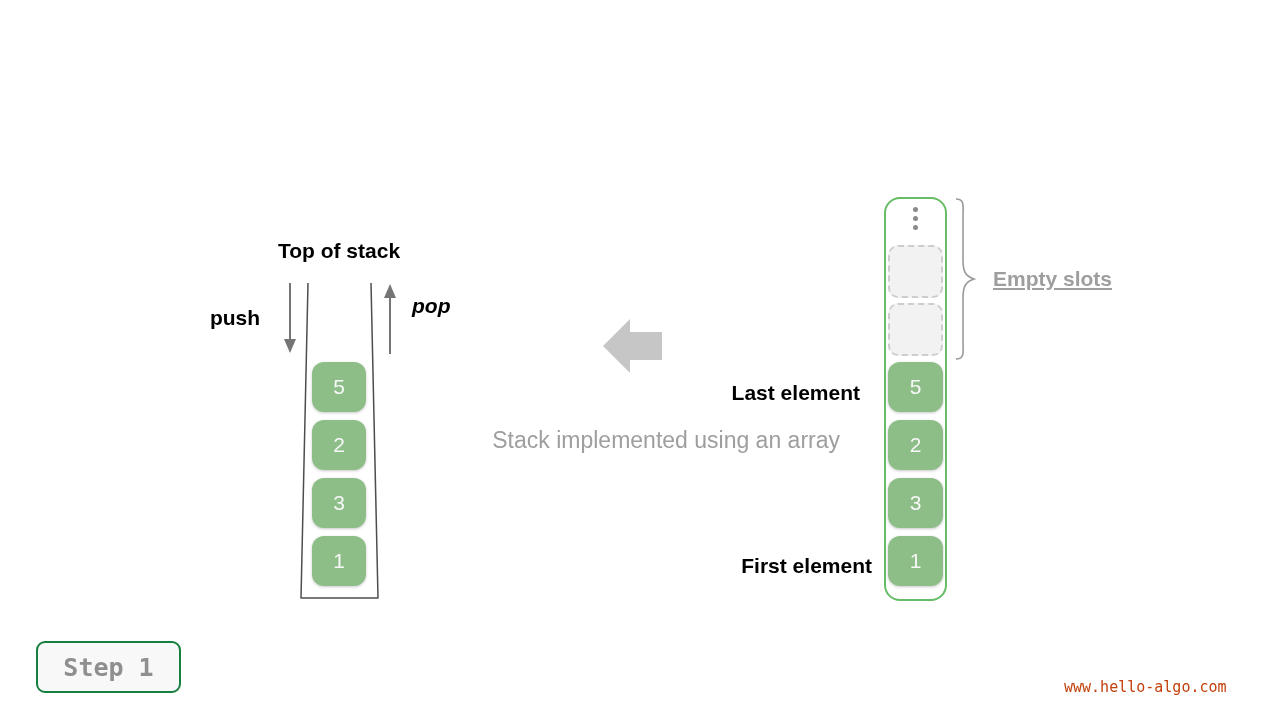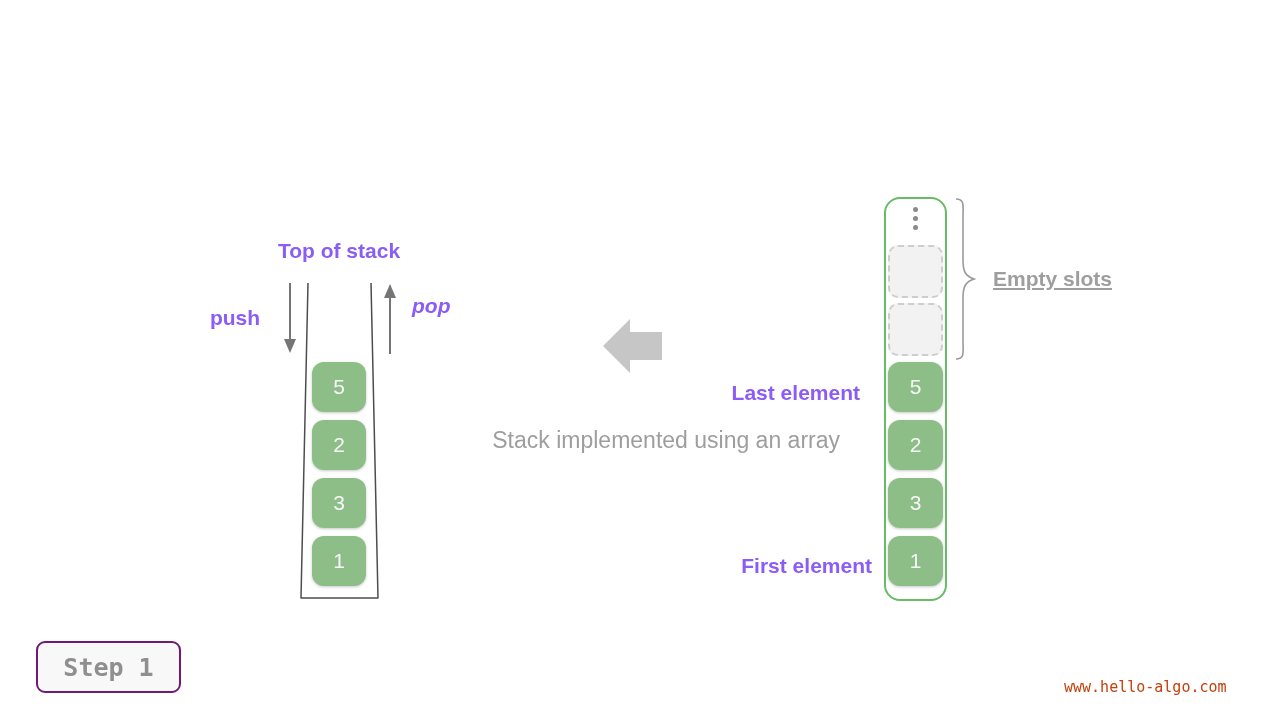--- a/index.html
+++ b/index.html
@@ -8,21 +8,21 @@
     width: 1280px;
     height: 720px;
     background: #ffffff;
     overflow: hidden;
     font-family: "Liberation Sans", sans-serif;
   }
   .abs { position: absolute; }
 
   
   .dark-label {
-    color: #8b5cf6;
+    color: #000000;
     font-weight: bold;
     font-size: 21px;
     line-height: 26px;
   }
   .gray-label {
     color: #9e9e9e;
     font-weight: bold;
     font-size: 21px;
     line-height: 26px;
   }
@@ -96,21 +96,21 @@
   .brace-svg { left: 950px; top: 196px; }
   .empty-slots-label { left: 993px; top: 266px; width: 220px; text-decoration: underline; }
   .last-element-label  { left: 660px; top: 380px; width: 200px; text-align: right; }
   .first-element-label { left: 672px; top: 553px; width: 200px; text-align: right; }
 
   
   .step-badge {
     left: 36px; top: 641px;
     width: 145px; height: 52px;
     box-sizing: border-box;
-    border: 2px solid #701a75;
+    border: 2px solid #15803d;
     border-radius: 9px;
     background: #f8f8f8;
     display: flex; align-items: center; justify-content: center;
     font-family: "DejaVu Sans Mono", monospace;
     font-weight: bold;
     font-size: 25px;
     color: #8f8f8f;
   }
   .watermark {
     left: 1064px; top: 678px;

